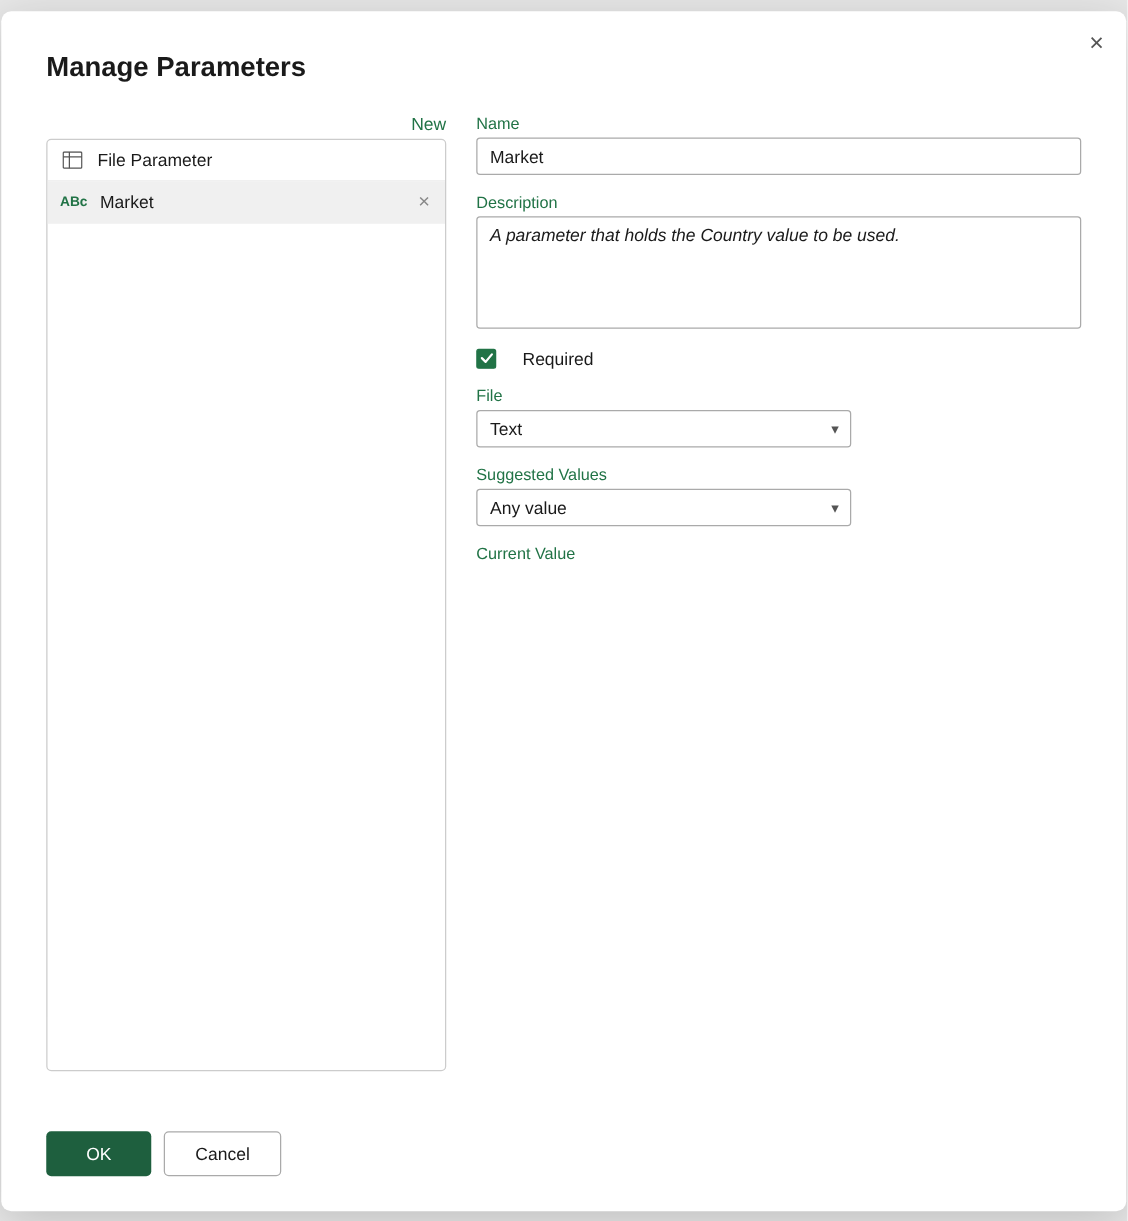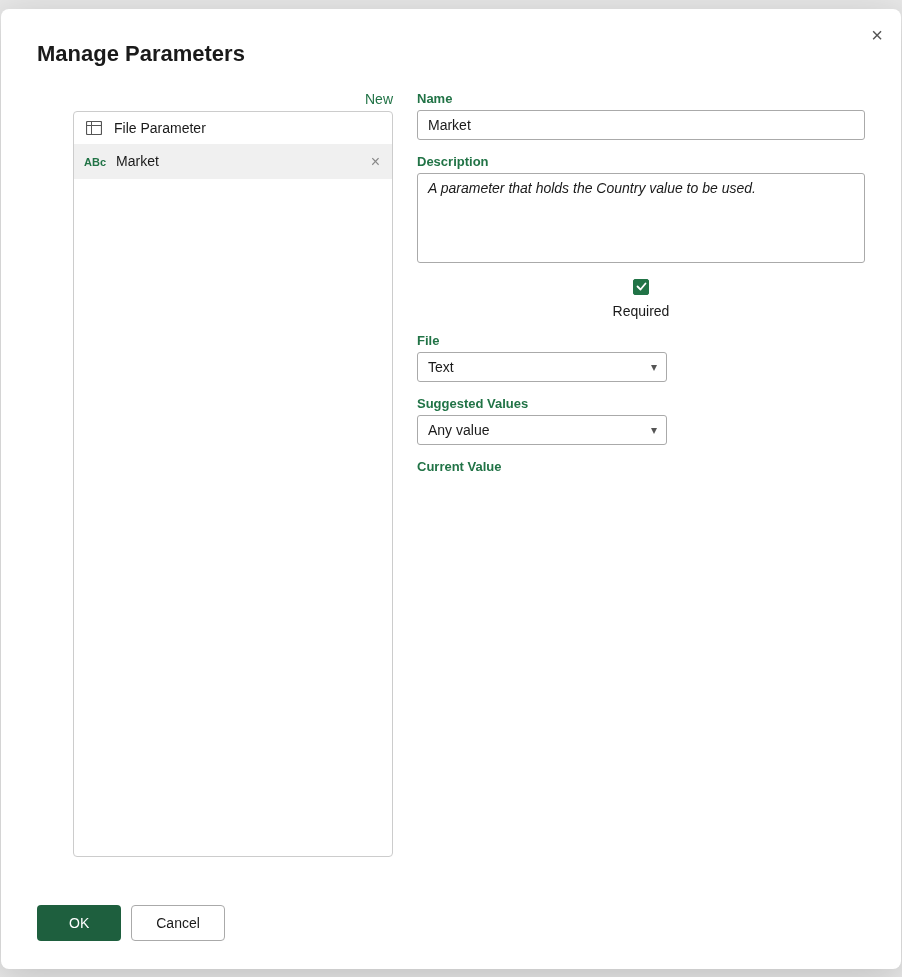--- a/index.html
+++ b/index.html
@@ -44,21 +44,20 @@
       display: flex;
       flex: 1;
       gap: 24px;
     }
     
     .left-panel {
       width: 320px;
       flex-shrink: 0;
       display: flex;
       flex-direction: column;
-      margin-left: 36px;
     }
     .new-link {
       align-self: flex-end;
       color: #217346;
       font-size: 14px;
       cursor: pointer;
       margin-bottom: 4px;
       text-decoration: none;
     }
     .param-list {
@@ -112,43 +111,42 @@
     .right-panel {
       flex: 1;
       display: flex;
       flex-direction: column;
       gap: 14px;
     }
     .field-label {
       color: #217346;
       font-size: 13px;
       margin-bottom: 4px;
-      font-weight: 700;
+      font-weight: 400;
     }
     .field-input {
       width: 100%;
       border: 1px solid #aaa;
       border-radius: 3px;
       padding: 6px 10px;
       font-size: 14px;
       color: #1a1a1a;
       outline: none;
       font-family: inherit;
     }
     textarea.field-input {
       resize: none;
       height: 90px;
       font-style: italic;
     }
     .required-row {
       display: flex;
       align-items: center;
-      gap: 8px;
+      gap: 21px;
       margin-top: 2px;
-      flex-direction: column;
     }
     .checkbox-box {
       width: 16px;
       height: 16px;
       background: #217346;
       border: 1px solid #217346;
       border-radius: 2px;
       display: flex;
       align-items: center;
       justify-content: center;
@@ -157,21 +155,21 @@
     .checkbox-box svg {
       width: 11px;
       height: 11px;
     }
     .checkbox-label {
       font-size: 14px;
       color: #1a1a1a;
     }
     .select-wrapper {
       position: relative;
-      width: 250px;
+      width: 300px;
     }
     .field-select {
       width: 100%;
       border: 1px solid #aaa;
       border-radius: 3px;
       padding: 6px 32px 6px 10px;
       font-size: 14px;
       color: #1a1a1a;
       outline: none;
       font-family: inherit;

